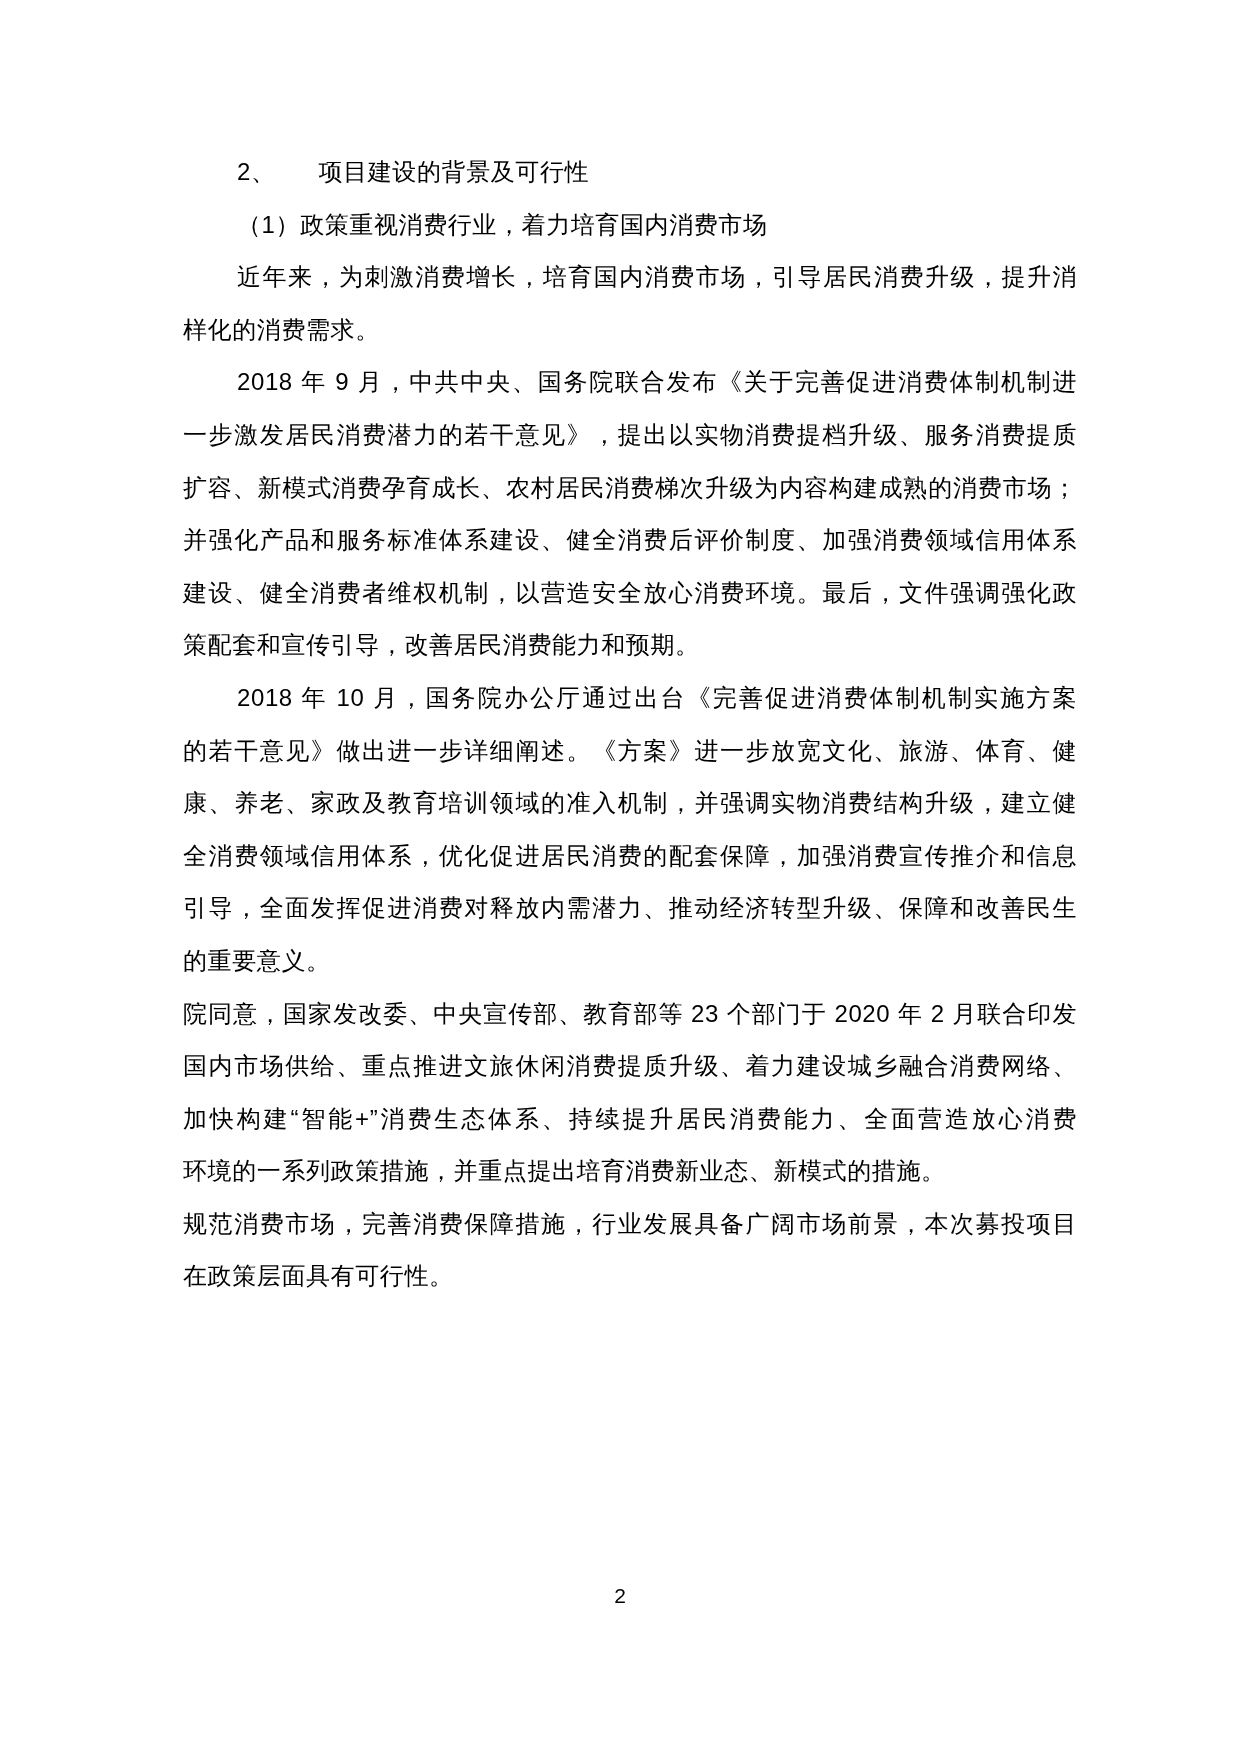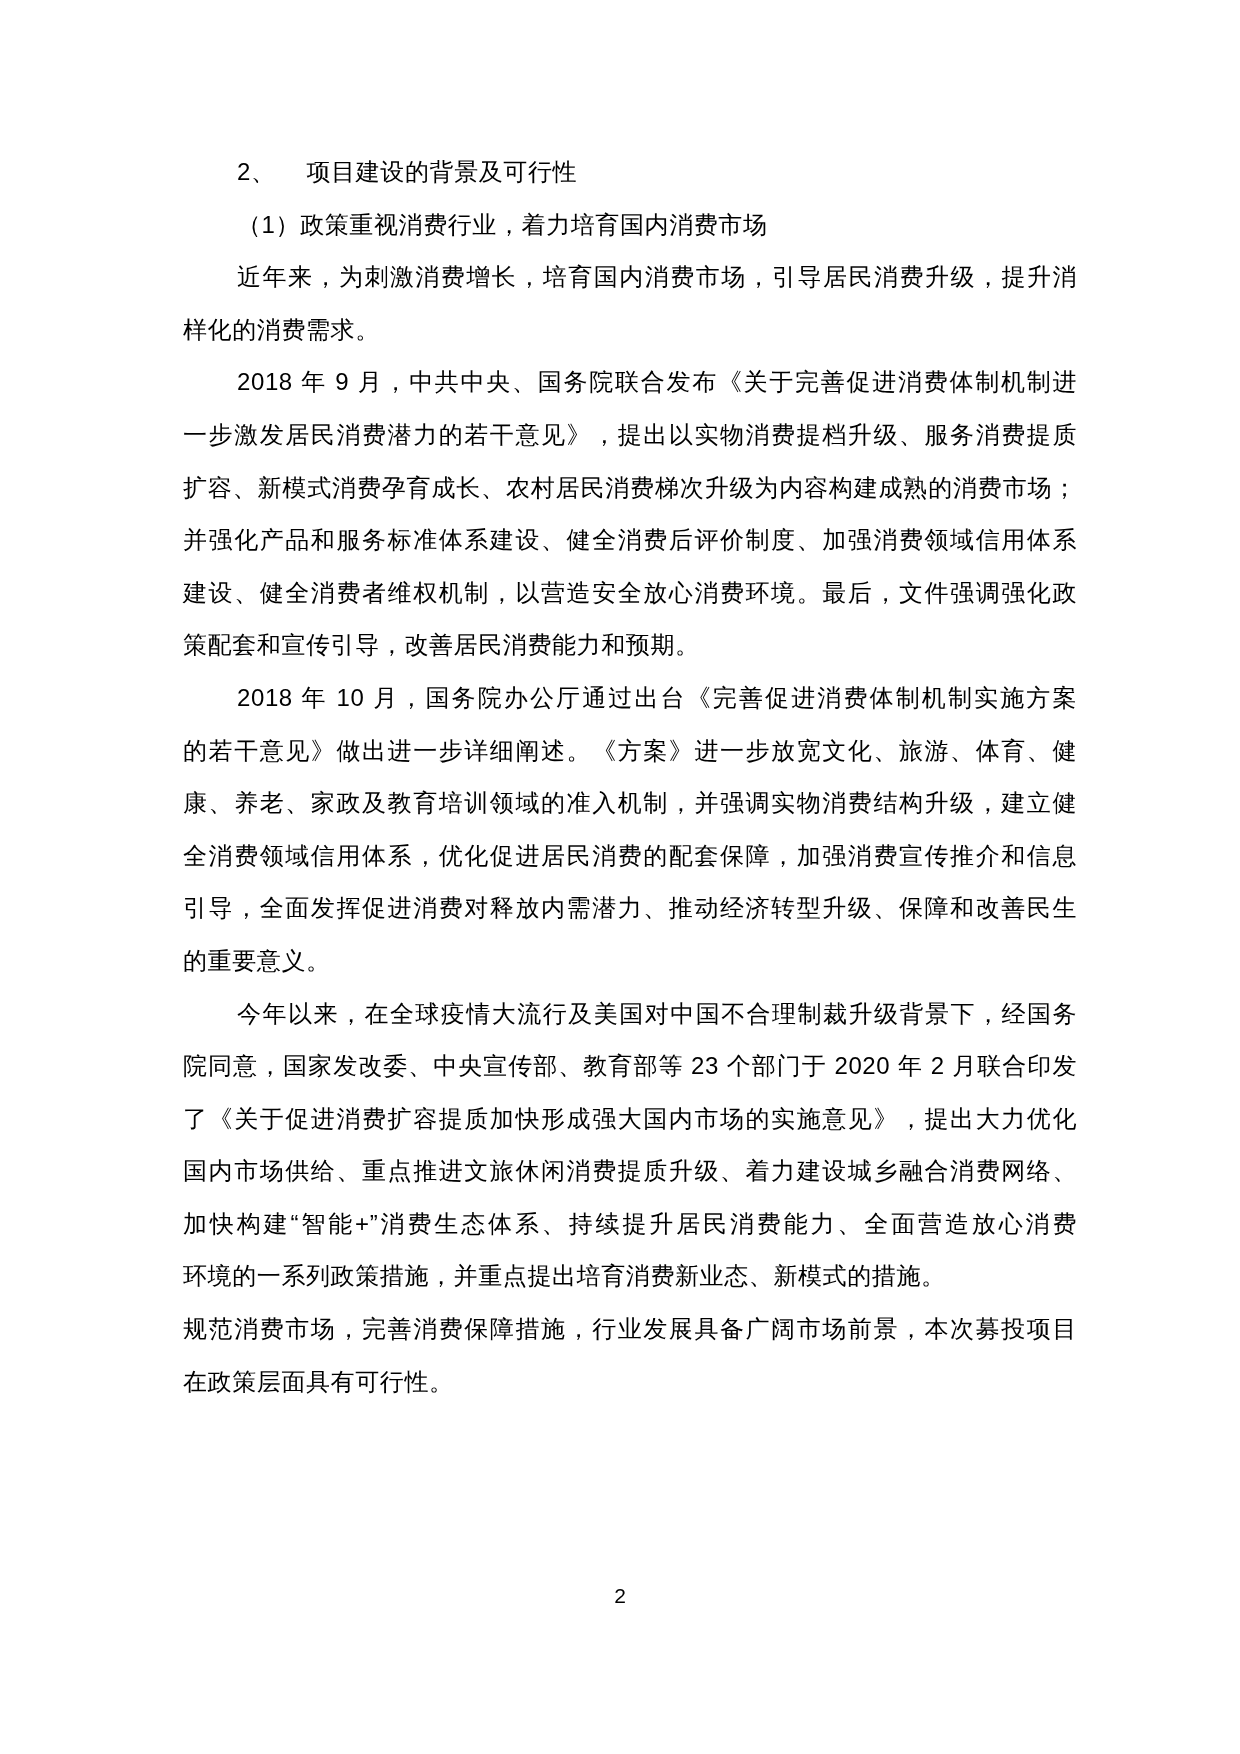--- a/index.html
+++ b/index.html
@@ -24,21 +24,21 @@
     height: 52.6px;
     line-height: 52.6px;
     text-align: left;
   }
   .ind { text-indent: 54px; }
   .fill {
     text-align: justify;
     text-align-last: justify;
   }
   .head .num { margin-left: 54px; }
-  .head .title { margin-left: 31px; }
+  .head .title { margin-left: 43px; }
   .pagenum {
     position: absolute;
     top: 1581px;
     left: 0;
     width: 100%;
     text-align: center;
     font-size: 21px;
     line-height: 30px;
   }
 </style>
@@ -62,23 +62,21 @@
     <div class="ln fill">建设、健全消费者维权机制，以营造安全放心消费环境。最后，文件强调强化政</div>
     <div class="ln">策配套和宣传引导，改善居民消费能力和预期。</div>
 
     <div class="ln ind fill">2018 年 10 月，国务院办公厅通过出台《完善促进消费体制机制实施方案</div>
     <div class="ln fill">的若干意见》做出进一步详细阐述。《方案》进一步放宽文化、旅游、体育、健</div>
     <div class="ln fill">康、养老、家政及教育培训领域的准入机制，并强调实物消费结构升级，建立健</div>
     <div class="ln fill">全消费领域信用体系，优化促进居民消费的配套保障，加强消费宣传推介和信息</div>
     <div class="ln fill">引导，全面发挥促进消费对释放内需潜力、推动经济转型升级、保障和改善民生</div>
     <div class="ln">的重要意义。</div>
 
-    <div class="ln ind fill">今年以来，在全球疫情大流行及美国对中国不合理制裁升级背景下，经国务</div>
     <div class="ln fill">院同意，国家发改委、中央宣传部、教育部等 23 个部门于 2020 年 2 月联合印发</div>
-    <div class="ln fill">了《关于促进消费扩容提质加快形成强大国内市场的实施意见》，提出大力优化</div>
     <div class="ln fill">国内市场供给、重点推进文旅休闲消费提质升级、着力建设城乡融合消费网络、</div>
     <div class="ln fill">加快构建“智能+”消费生态体系、持续提升居民消费能力、全面营造放心消费</div>
     <div class="ln">环境的一系列政策措施，并重点提出培育消费新业态、新模式的措施。</div>
 
     <div class="ln fill">规范消费市场，完善消费保障措施，行业发展具备广阔市场前景，本次募投项目</div>
     <div class="ln">在政策层面具有可行性。</div>
 
   </div>
 
   <div class="pagenum">2</div>

